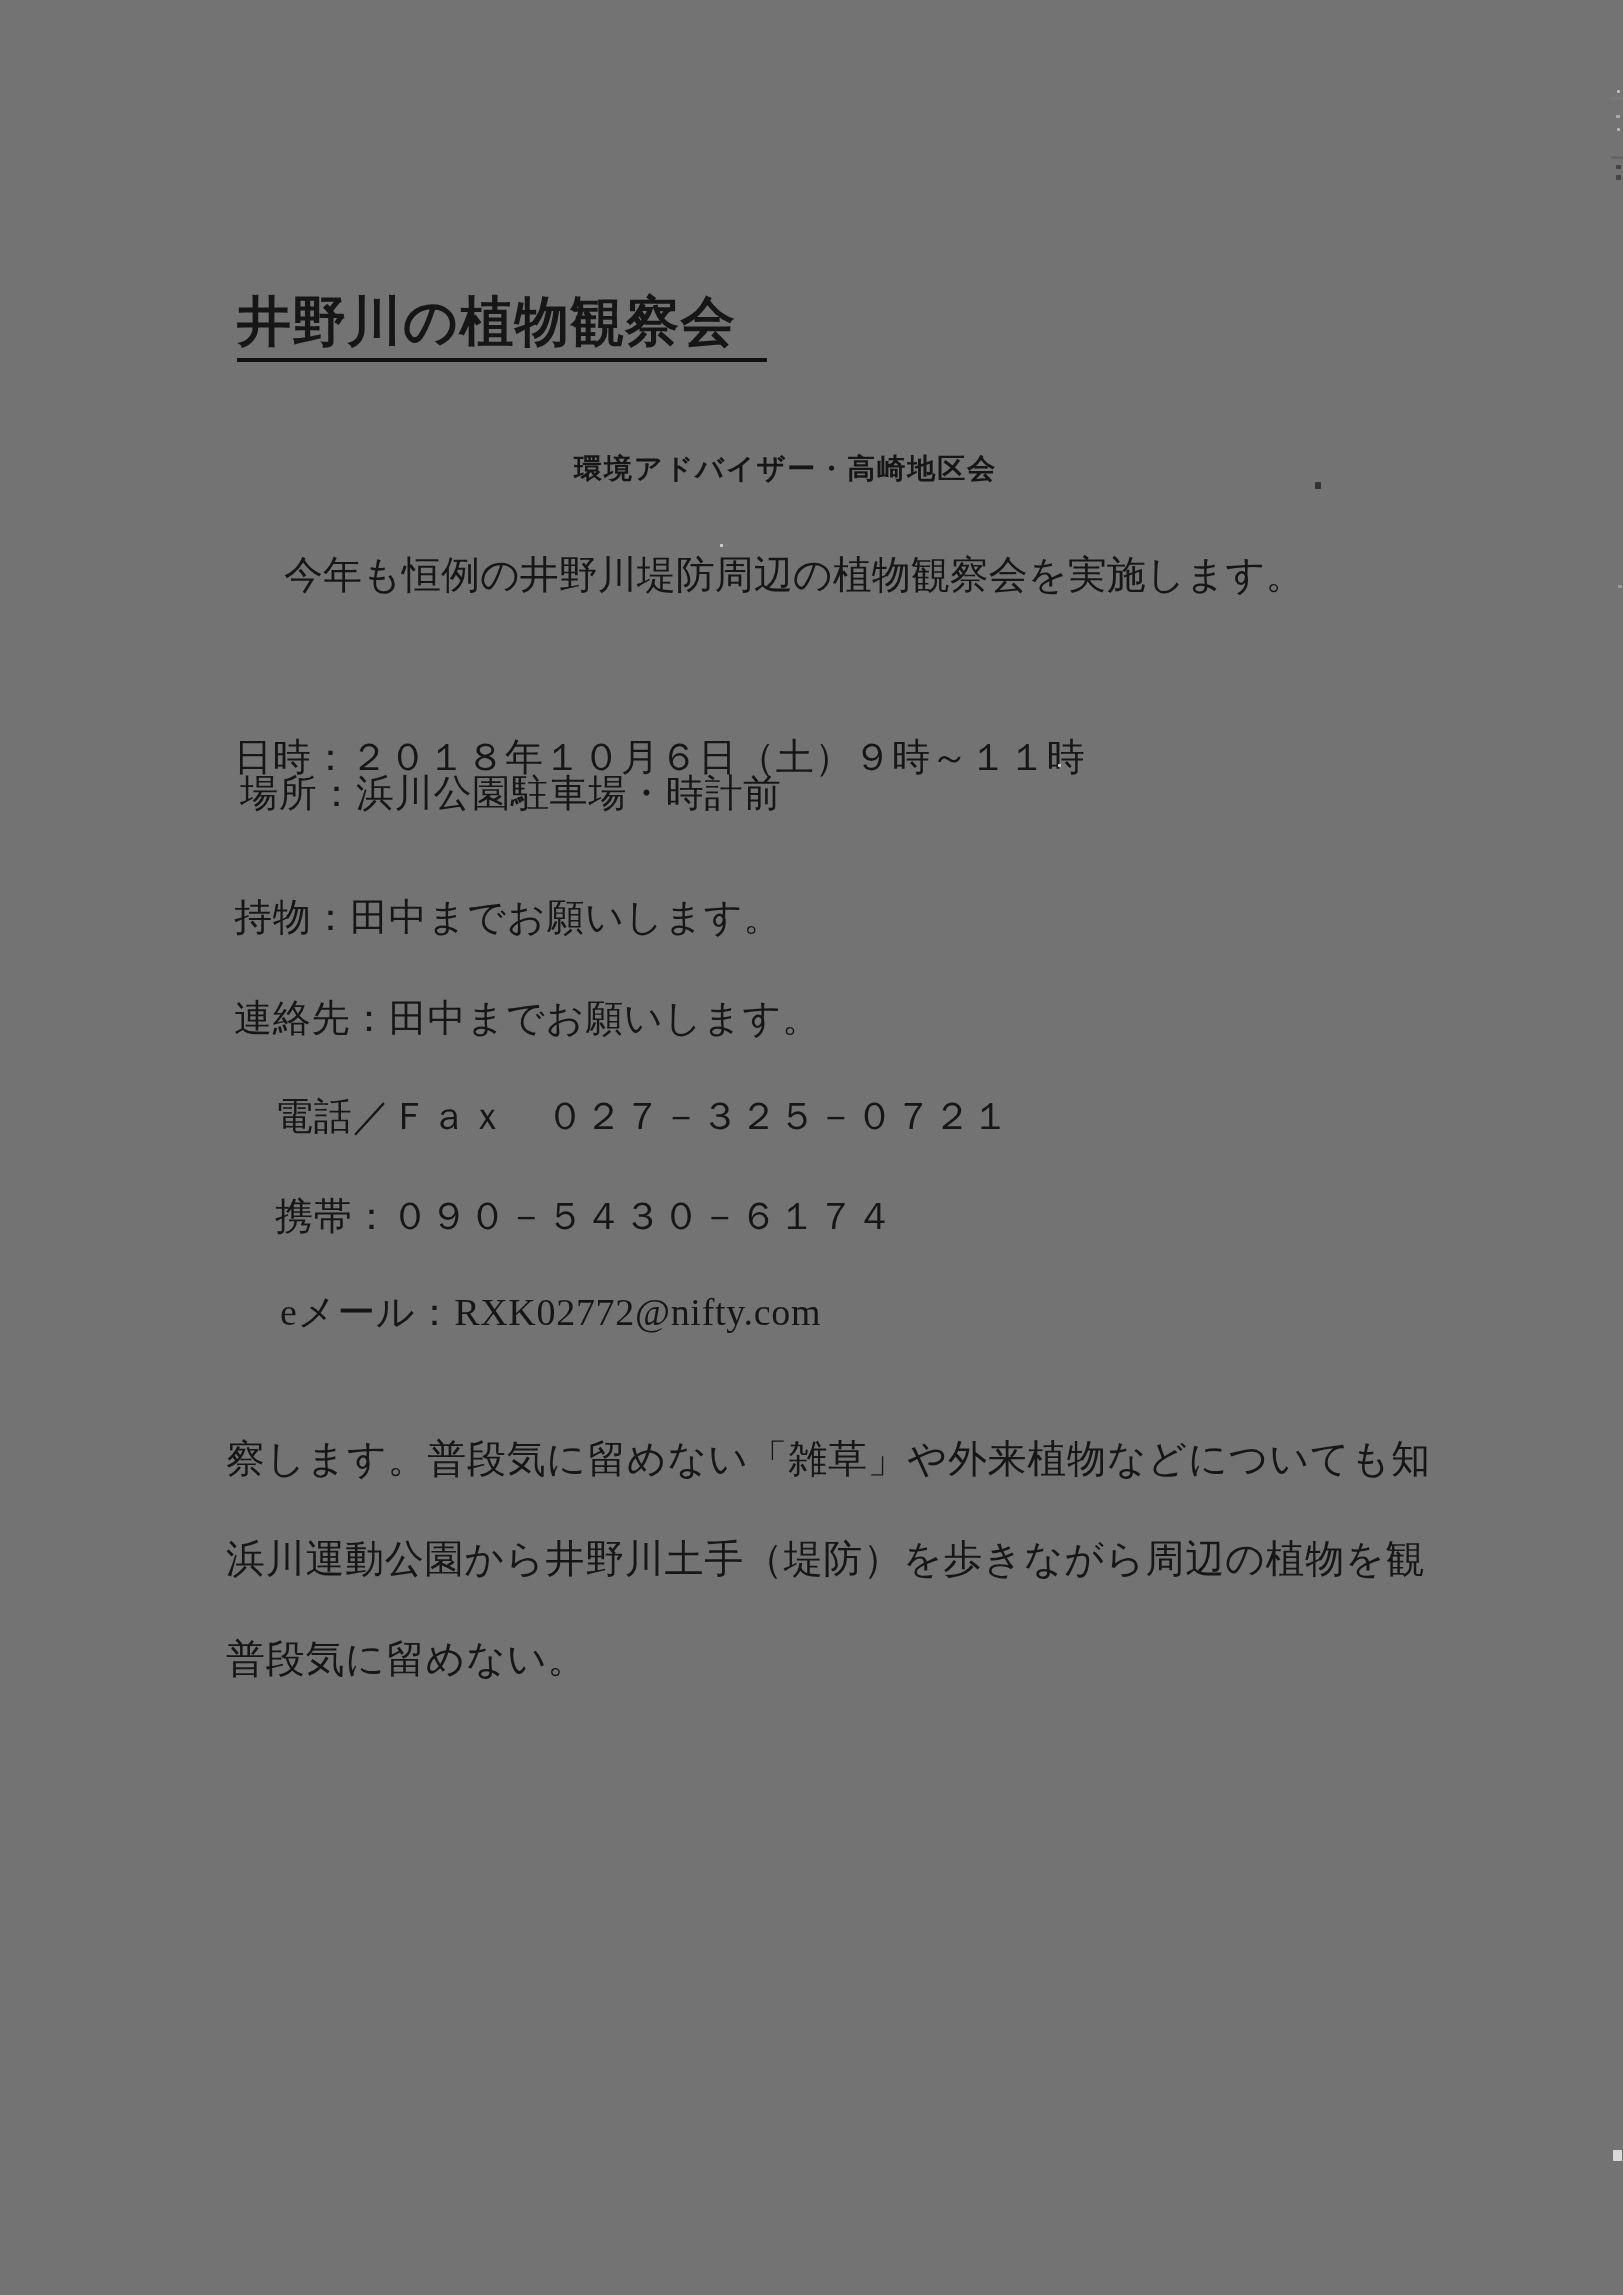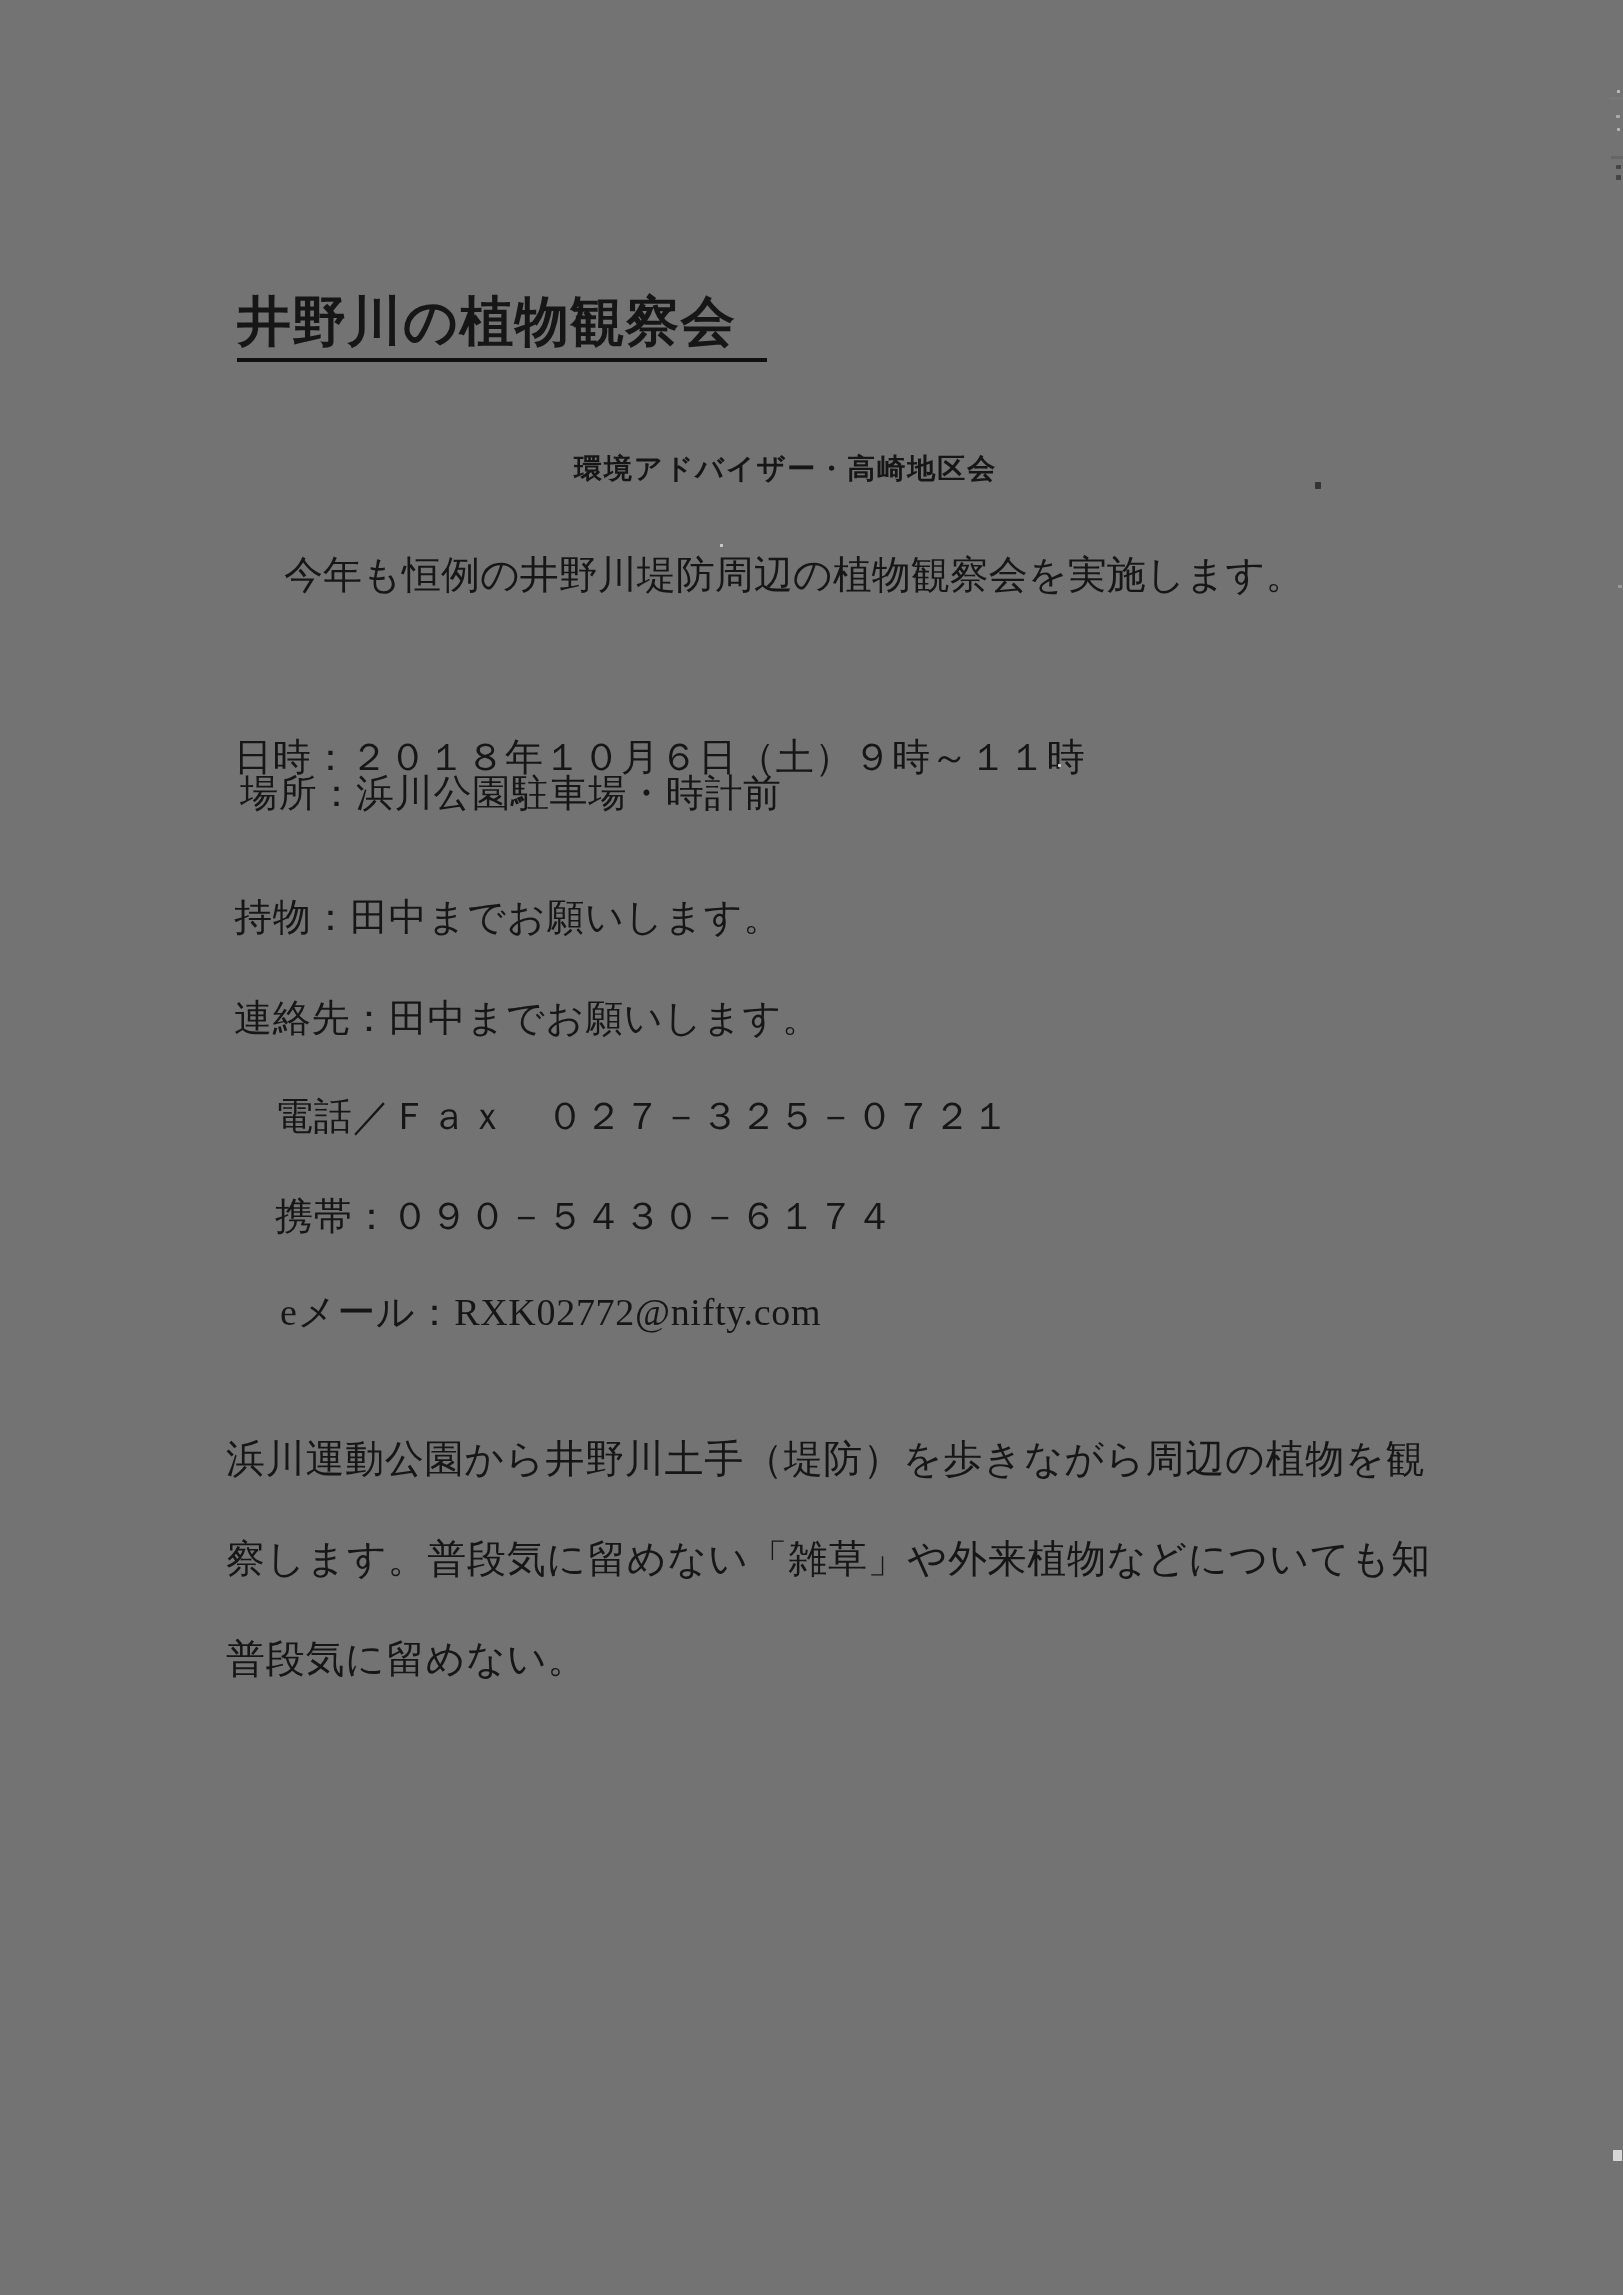--- a/index.html
+++ b/index.html
@@ -86,22 +86,22 @@
 
   <div class="line detail d0">日時：２０１８年１０月６日（土）９時～１１時</div>
   <div class="line detail d1">場所：浜川公園駐車場・時計前</div>
   <div class="line detail d2">持物：田中までお願いします。</div>
   <div class="line detail d3">連絡先：田中までお願いします。</div>
   <div class="line detail d4">電話／Ｆａｘ　０２７－３２５－０７２１</div>
   <div class="line detail d5">携帯：０９０－５４３０－６１７４</div>
   <div class="line detail d6">eメール：RXK02772@nifty.com</div>
 
   <div class="para">
+    <div>察します。普段気に留めない「雑草」や外来植物などについても知</div>
     <div>浜川運動公園から井野川土手（堤防）を歩きながら周辺の植物を観</div>
-    <div>察します。普段気に留めない「雑草」や外来植物などについても知</div>
     <div>普段気に留めない。</div>
   </div>
 
   <div class="speck" style="left:1617px; top:90px; width:3.3px;  height:2.6px;  background:#bbbbbb;"></div>
   <div class="speck" style="left:1609px; top:97px; width:14.4px; height:3.3px;  background:#777777;"></div>
   <div class="speck" style="left:1616px; top:115px; width:3.9px;  height:3.3px;  background:#aaaaaa;"></div>
   <div class="speck" style="left:1617px; top:128px; width:3.3px;  height:3.3px;  background:#b5b5b5;"></div>
   <div class="speck" style="left:1611px; top:156px; width:13px; height:3.3px;  background:#666666;"></div>
   <div class="speck" style="left:1616px; top:165px; width:4.6px;  height:3.9px;  background:#444444;"></div>
   <div class="speck" style="left:1616px; top:175px; width:4.6px;  height:4.6px;  background:#444444;"></div>

